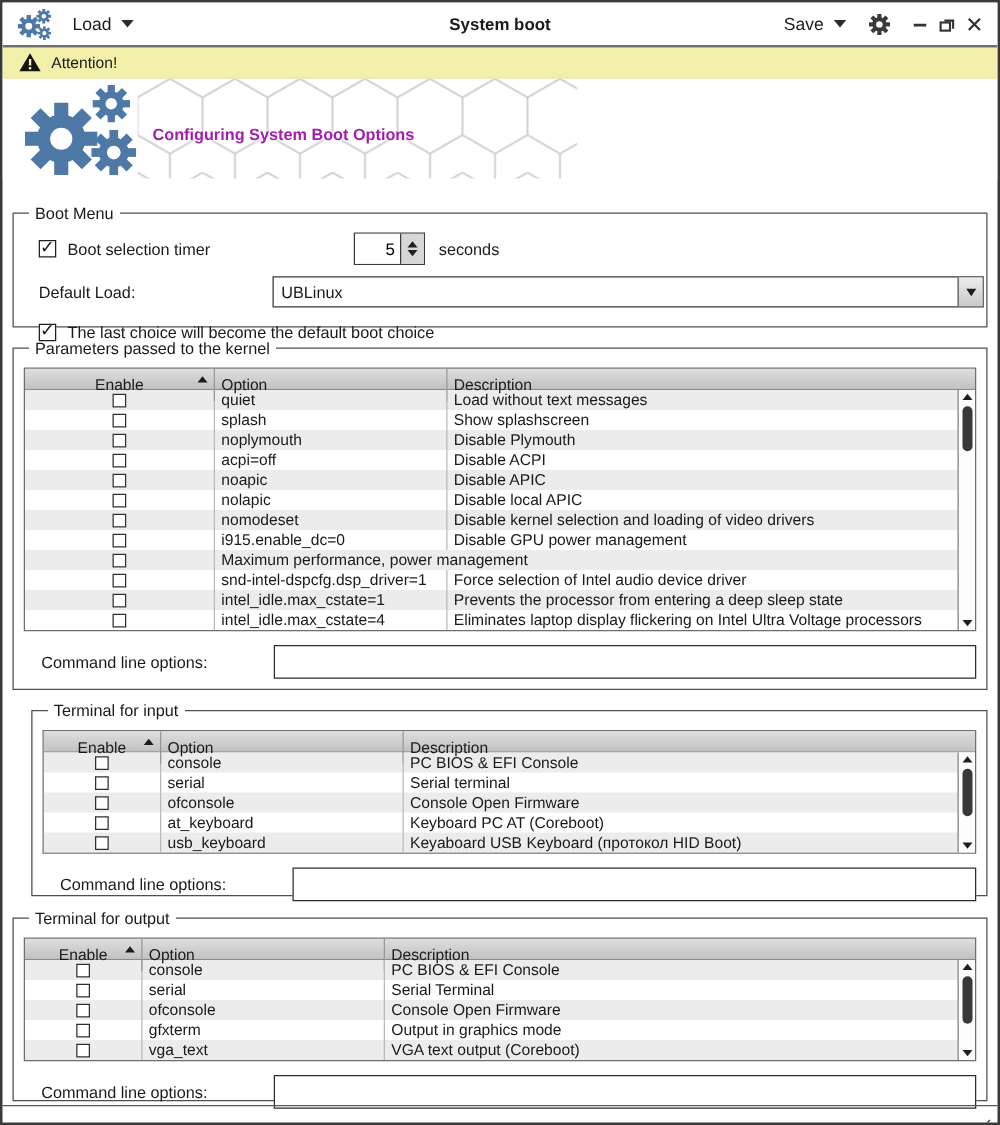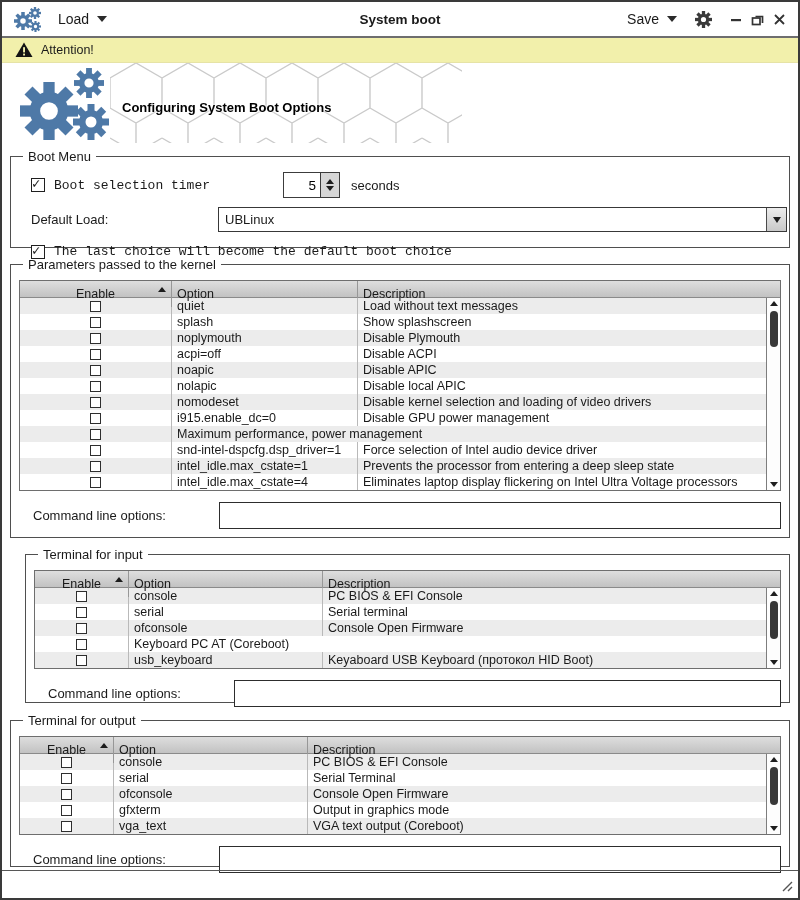--- a/index.html
+++ b/index.html
@@ -21,35 +21,35 @@
   .winctl svg { display:block; }
 
   
   .attention { height:25px; background:#f2f0ab; display:flex; align-items:center; gap:8px; padding-left:13px; border-bottom:1px solid #e6e3a6; }
   .attention-text { font-size:12.5px; }
 
   
   .banner { height:80px; position:relative; background:#fff; }
   .hexwrap { position:absolute; left:108px; top:0; width:352px; height:80px; opacity:.95; }
   .logo { position:absolute; left:16px; top:3px; color:#4e79a7; }
-  .banner-title { position:absolute; left:120px; top:37px; font-weight:bold; font-size:13px; color:#000000; text-shadow:0 0 3px #fff, 0 0 3px #fff; }
+  .banner-title { position:absolute; left:120px; top:37px; font-weight:bold; font-size:13px; color:#a21caf; text-shadow:0 0 3px #fff, 0 0 3px #fff; }
 
   
   fieldset { border:1px solid #4f4f4f; margin:0 8px; padding:0; background:#fff; }
   legend { margin-left:12px; padding:0 5px; font-size:13px; }
-  .f-boot { height:99px; margin-top:6px; }
+  .f-boot { height:99px; margin-top:20px; }
   .f-params { height:281px; margin-top:9px; }
   .f-tin { height:156px; margin-top:9px;margin-left:23px; }
   .f-tout { height:154px; margin-top:10px; }
 
   .brow { display:flex; align-items:center; margin-left:20px; }
   .brow.r1 { margin-top:8px; }
   .brow.r2 { margin-top:9px; margin-right:2px; }
   .brow.r3 { margin-top:12px; }
-  .lblwrap { display:flex; align-items:center; gap:9px; width:252px;font-family:Liberation Mono, monospace; }
+  .lblwrap { display:flex; align-items:center; gap:9px; width:252px; }
   .ctl-label { font-size:13px; }
 
   
   .cb { width:14px; height:14px; border:1.4px solid #1f1f1f; background:#fff; position:relative; flex:none; cursor:default; }
   .cb.checked::after { content:"\2713"; position:absolute; left:0px; top:-4px; font-size:14px; color:#1d1d1d; }
   .cb-s { width:11px; height:11px; border:1px solid #2e2e2e; background:#fff; flex:none; }
 
   
   .spinner { display:flex; width:57px; height:26px; border:1px solid #3c3c3c; background:#fff; }
   .spin-val { flex:1; border:none; outline:none; width:34px; text-align:right; font-size:13.5px; padding-right:4px; font-family:inherit; }
@@ -389,20 +389,21 @@
               <span class="cb-s"></span>
             </div>
             <div class="td c2">ofconsole</div>
             <div class="td c3">Console Open Firmware</div>
           </div>
 
           <div class="tr">
             <div class="td c1">
               <span class="cb-s"></span>
             </div>
+            <div class="td c2">at_keyboard</div>
             <div class="td c3">Keyboard PC AT (Coreboot)</div>
           </div>
 
           <div class="tr">
             <div class="td c1">
               <span class="cb-s"></span>
             </div>
             <div class="td c2">usb_keyboard</div>
             <div class="td c3">Keyaboard USB Keyboard (протокол HID Boot)</div>
           </div>

